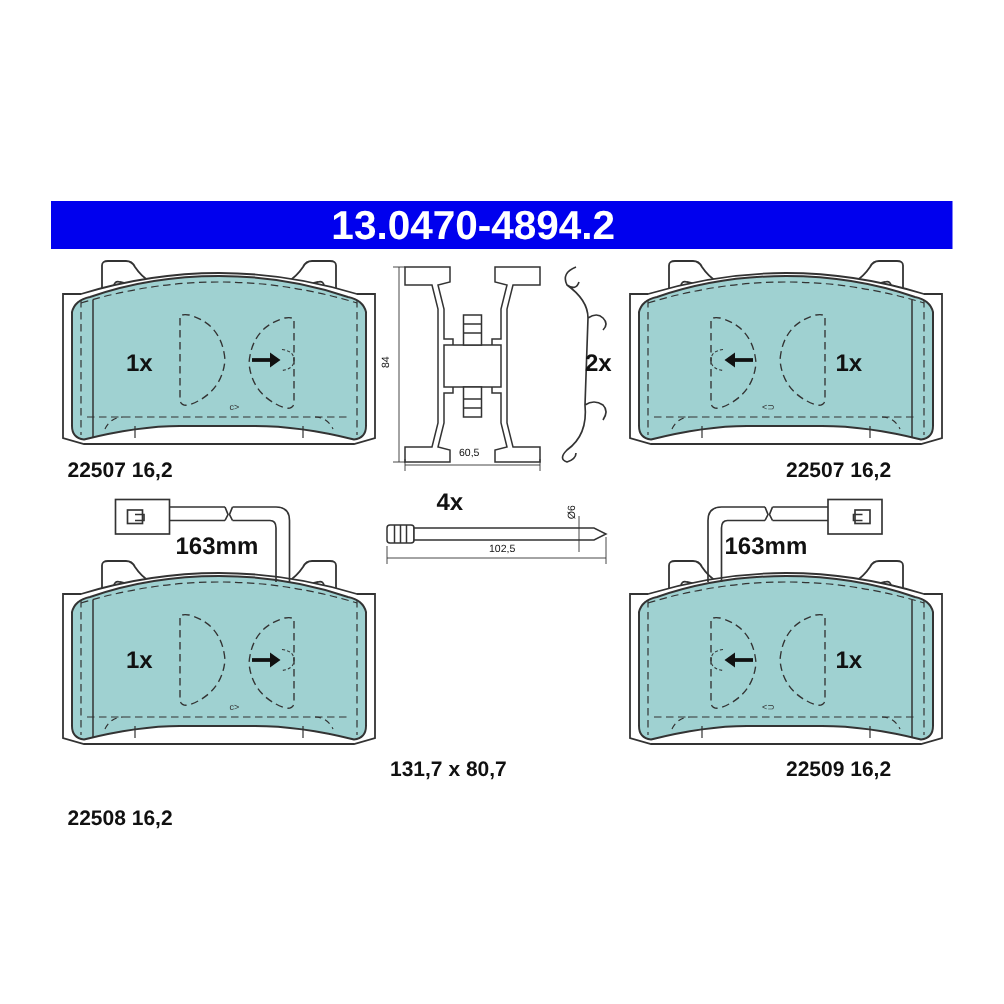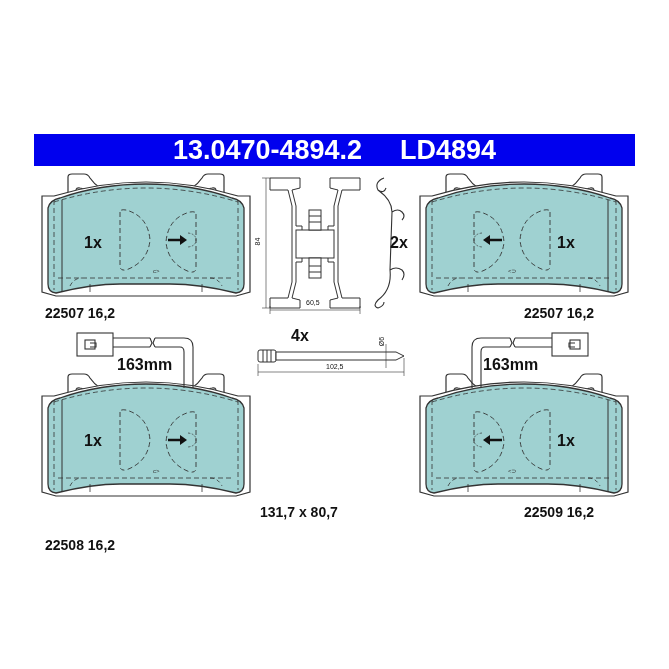--- a/index.html
+++ b/index.html
@@ -13,21 +13,20 @@
   .len { font-size:16px; }
   .dim { font-size:7px; font-weight:normal; }
   svg { position:absolute; left:0; top:0; }
 </style>
 </head>
 <body>
 
 <div class="banner">
   <span>13.0470-4894.2</span>
   <span class="gap"></span>
-  <span>LD4894</span>
 </div>
 
 <svg width="669" height="669" viewBox="0 0 669 669">
   <defs>
     <g id="pad">
 
       <path d="M28,12 L28,3 Q28,0 32,0 L44,0 Q48,0 50,4 Q58,16 75,20 L60,20 Q50,16 40,14 Q36,13 36,17 L36,20 L28,20 Z" fill="#fff" stroke="#333" stroke-width="1.2"></path>
       <path d="M184,12 L184,3 Q184,0 180,0 L168,0 Q164,0 162,4 Q154,16 137,20 L152,20 Q162,16 172,14 Q176,13 176,17 L176,20 L184,20 Z" fill="#fff" stroke="#333" stroke-width="1.2"></path>
 
       <path d="M2,22 L14,22 Q60,8 106,8 Q152,8 198,22 L210,22 L210,118 L196,122 L60,122 L16,122 L2,118 Z" fill="#fff" stroke="#333" stroke-width="1.2"></path>

